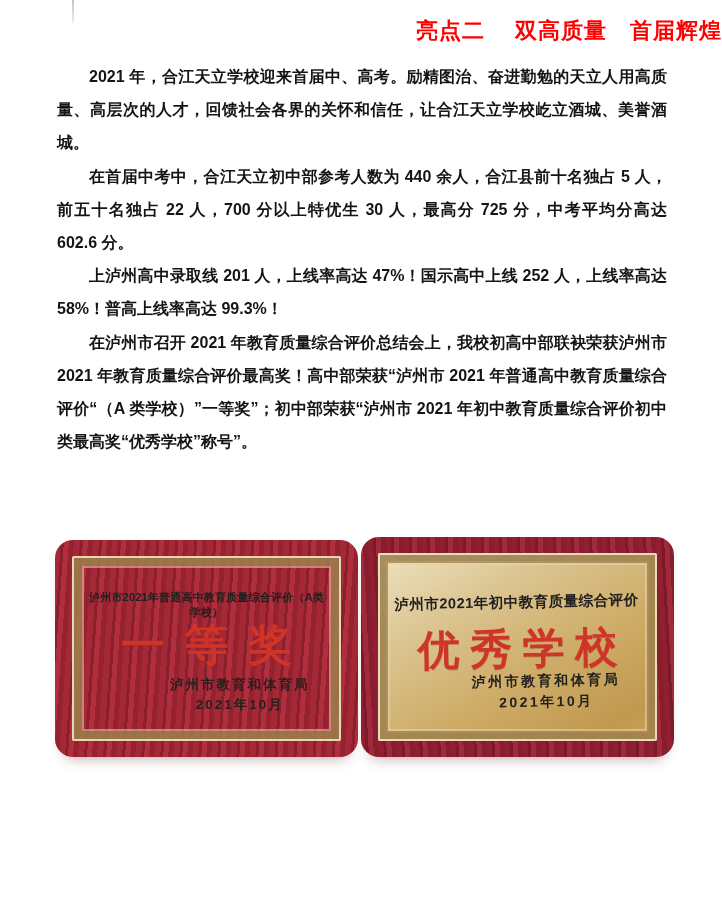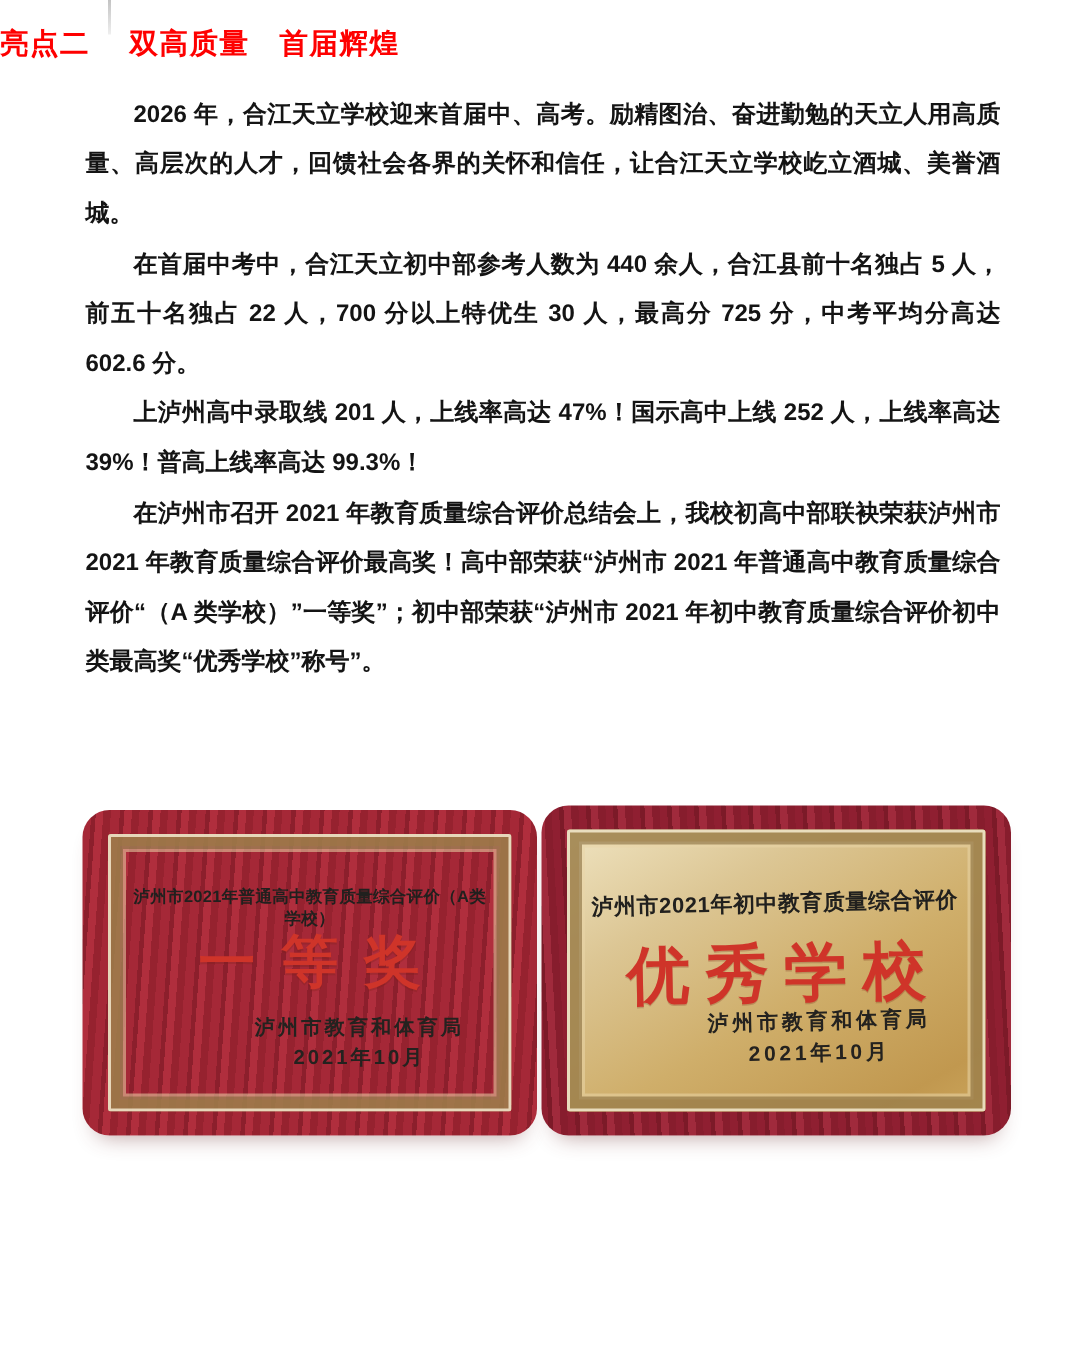--- a/index.html
+++ b/index.html
@@ -17,22 +17,22 @@
     background:linear-gradient(to bottom,#c3c3c3,#efefef);
   }
   .deco-bar {
     position:absolute; left:105px; top:5px; width:505px; height:7px;
     border-radius:4px;
     background:linear-gradient(to right,#e8periods 0,#e06a12 0%, #ea7f2b 45%, #f3b07a 75%, #fdf2e6 96%, #ffffff 100%);
   }
   
   .title {
     position:absolute; top:16px; left:0; right:0;
-    margin:0; text-align:left;
-    font-size:19px; font-weight:700; color:#fe0000;
+    margin:0; text-align:right;
+    font-size:22px; font-weight:700; color:#fe0000;
     letter-spacing:1px;
   }
   
   .body-text {
     position:absolute; top:60px; left:57px; width:610px;
     font-size:16px; line-height:33.2px; font-weight:700;
     color:#141414;
     text-align:justify; text-justify:inter-ideograph;
   }
   .body-text p { margin:0; padding:0; text-indent:2em; }
@@ -81,43 +81,43 @@
     font-weight:700; color:#21201e;
   }
   .plaque-left .plate-heading  { top:22px; font-size:11px; letter-spacing:.2px; }
   .plaque-right .plate-heading { top:28px; font-size:14.5px; letter-spacing:.5px; }
   .plate-award {
     position:absolute; left:0; right:0; text-align:center;
     font-family:"DejaVu Serif", serif;
     font-weight:700; color:#cf3429;
     text-shadow:0 1px 0 rgba(120,30,20,.25);
   }
-  .plaque-left .plate-award  { top:48px; font-size:38px; letter-spacing:.45em; margin-left:.45em; }
+  .plaque-left .plate-award  { top:48px; font-size:44px; letter-spacing:.45em; margin-left:.45em; }
   .plaque-right .plate-award { top:56px; font-size:42px; letter-spacing:.25em; margin-left:.25em; }
   .plate-footer {
     position:absolute; text-align:center;
     font-weight:700; color:#24221f;
   }
   .plaque-left .plate-footer  { right:8%;  bottom:14px; font-size:13.5px; line-height:20px; letter-spacing:2px; }
   .plaque-right .plate-footer { right:10%; bottom:16px; font-size:14px;   line-height:21px; letter-spacing:2.5px; }
 </style>
 </head>
 <body>
 
 <div class="page">
 
   <div class="deco-vline"></div>
   <div class="deco-bar"></div>
 
   <h1 class="title">亮点二　 双高质量　首届辉煌</h1>
 
   <div class="body-text">
-    <p>2026 年，合江天立学校迎来首届中、高考。励精图治、奋进勤勉的天立人用高质量、高层次的人才，回馈社会各界的关怀和信任，让合江天立学校屹立酒城、美誉酒城。</p>
+    <p>2021 年，合江天立学校迎来首届中、高考。励精图治、奋进勤勉的天立人用高质量、高层次的人才，回馈社会各界的关怀和信任，让合江天立学校屹立酒城、美誉酒城。</p>
     <p>在首届中考中，合江天立初中部参考人数为 440 余人，合江县前十名独占 5 人，前五十名独占 22 人，700 分以上特优生 30 人，最高分 725 分，中考平均分高达 602.6 分。</p>
-    <p>上泸州高中录取线 201 人，上线率高达 47%！国示高中上线 252 人，上线率高达 39%！普高上线率高达 99.3%！</p>
+    <p>上泸州高中录取线 201 人，上线率高达 47%！国示高中上线 252 人，上线率高达 58%！普高上线率高达 99.3%！</p>
     <p>在泸州市召开 2021 年教育质量综合评价总结会上，我校初高中部联袂荣获泸州市 2021 年教育质量综合评价最高奖！高中部荣获“泸州市 2021 年普通高中教育质量综合评价“（A 类学校）”一等奖”；初中部荣获“泸州市 2021 年初中教育质量综合评价初中类最高奖“优秀学校”称号”。</p>
   </div>
 
   <div class="photos">
 
     <figure class="plaque plaque-left">
       <div class="plate">
         <div class="plate-inner">
           <div class="plate-heading">泸州市2021年普通高中教育质量综合评价（A类学校）</div>
           <div class="plate-award">一等奖</div>

